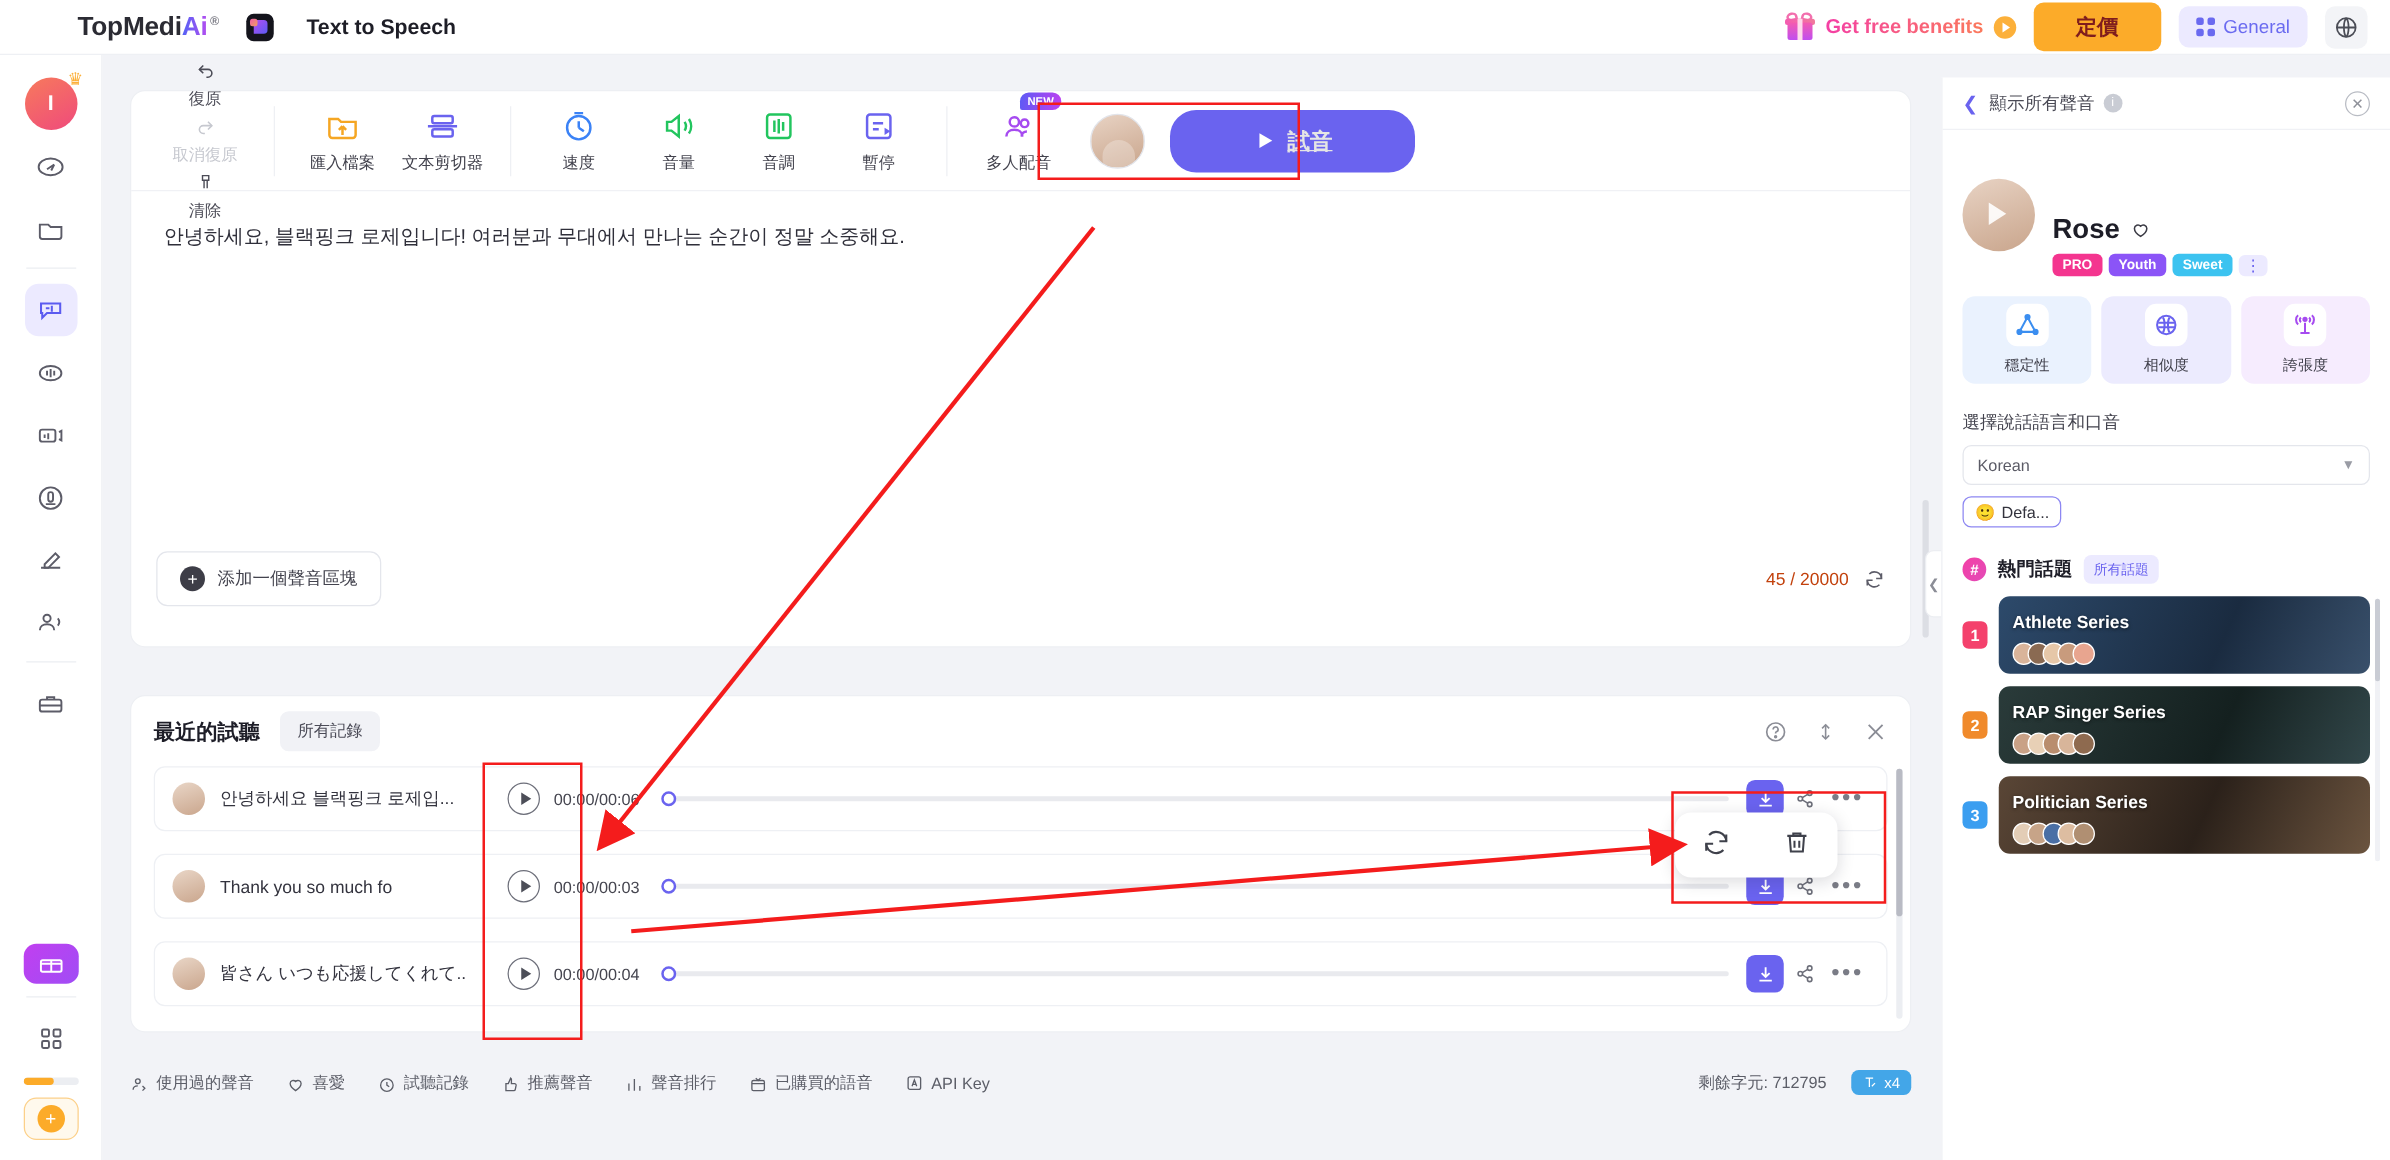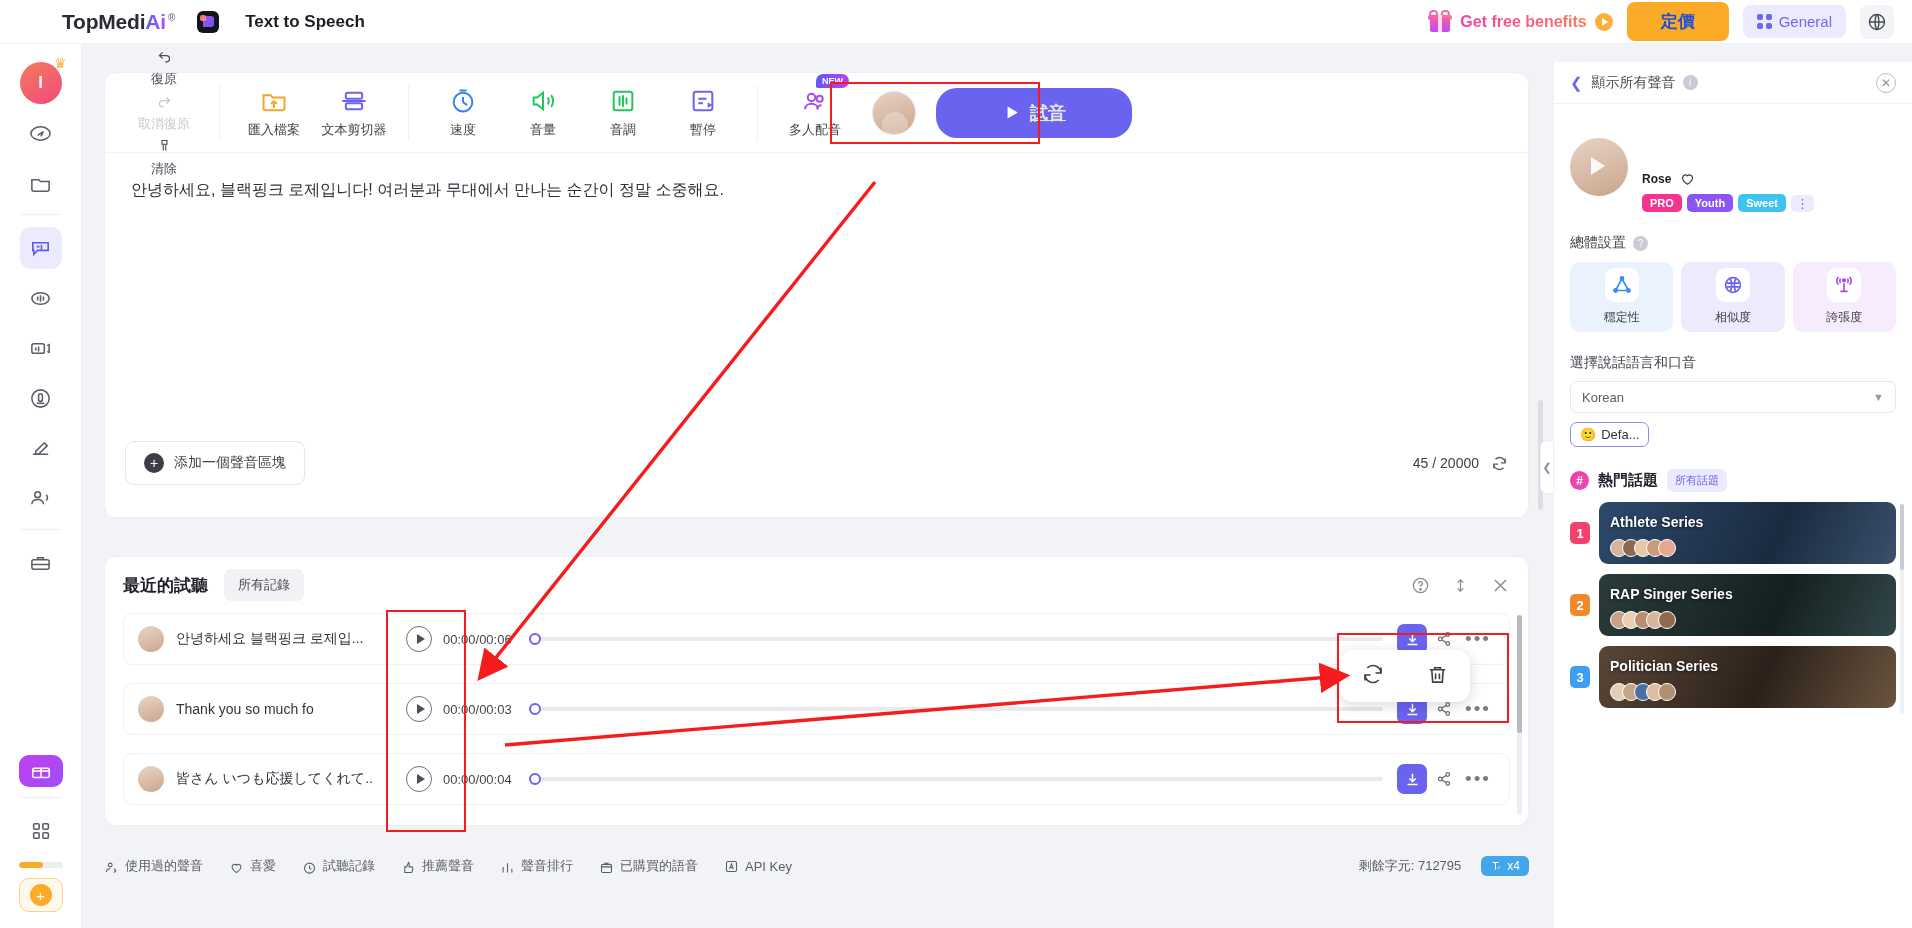--- a/index.html
+++ b/index.html
@@ -46,21 +46,21 @@
   .benefits-label {
     font-size: 16px; font-weight: bold;
     background: linear-gradient(90deg,#f43fa5,#fb7a5c);
     -webkit-background-clip: text; background-clip: text; color: transparent;
   }
   .benefits-arrow { width: 18px; height: 18px; border-radius: 50%; background:#fcb03a;
     display:flex; align-items:center; justify-content:center; }
   .benefits-arrow::after { content:""; width:0; height:0; border-left: 6px solid #fff;
     border-top: 4px solid transparent; border-bottom: 4px solid transparent; margin-left:2px; }
   .btn-pricing {
-    background: #fcab29; color: #1d4ed8; font-size: 17px; font-weight: bold;
+    background: #fcab29; color: #7f1d1d; font-size: 17px; font-weight: bold;
     border: none; border-radius: 8px; padding: 8px 34px; cursor: pointer;
   }
   .btn-general {
     background: #eceaff; color: #6a6af0; font-size: 15px; border: none; border-radius: 8px;
     padding: 8px 14px; display: flex; align-items: center; gap: 7px; cursor: pointer;
   }
   .grid4 { display:grid; grid-template-columns: repeat(2, 6px); grid-template-rows: repeat(2, 6px); gap:3px; }
   .grid4 i { display:block; width:6px; height:6px; border-radius:2px; background:#6a6af0; }
   .btn-globe { width: 34px; height: 34px; border-radius: 8px; background:#f3f4f7;
     display:flex; align-items:center; justify-content:center; border:none; cursor:pointer; }
@@ -119,21 +119,21 @@
   }
   .hl-box { position: absolute; border: 2px solid #f41c1c; pointer-events: none; }
 
   .text-area { padding: 24px 26px; font-size: 16px; color: #2f2f3a; line-height: 1.6;
      height: 276px; overflow:hidden; }
   .editor-foot { display: flex; align-items: center; padding: 0 20px; height: 68px; }
   .btn-addblock { display:flex; align-items:center; gap:10px; border:1px solid #e4e6ec; background:#fff;
      border-radius: 9px; padding: 11px 18px; font-size:14px; color:#43434e; cursor:pointer; }
   .plus-dark { width:20px; height:20px; border-radius:50%; background:#3d3d47; color:#fff; font-size:14px;
      display:flex; align-items:center; justify-content:center; }
-  .counter { margin-left:auto; display:flex; align-items:center; gap:12px; font-size:14px; color:#404040; }
+  .counter { margin-left:auto; display:flex; align-items:center; gap:12px; font-size:14px; color:#c2410c; }
 
   
   .hist-card {
     position: absolute; left: 104px; top: 556px; width: 1425px; height: 270px;
     background:#fff; border-radius: 12px; border:1px solid #edeff3; overflow:hidden;
   }
   .hist-head { height: 56px; display:flex; align-items:center; padding: 0 18px; }
   .hist-title { font-size: 17px; font-weight: bold; color: #1e1e28; }
   .chip-all { margin-left: 16px; background:#f1f2f6; color:#4b4b57; font-size:13px;
      border-radius: 7px; padding: 7px 14px; border:none; cursor:pointer; }
@@ -184,21 +184,21 @@
   .q-ic { width:15px; height:15px; border-radius:50%; background:#c9ccd4; color:#fff; font-size:10px;
      display:inline-flex; align-items:center; justify-content:center; margin-left:7px; }
   .rp-close { margin-left:auto; width:20px;height:20px;border-radius:50%;border:1.4px solid #b9bcc4;
      color:#8e9099; font-size:12px; display:flex;align-items:center;justify-content:center; cursor:pointer; }
   .rp-voice { display:flex; align-items:center; padding: 18px 16px 6px; }
   .rp-av { width: 58px; height:58px; border-radius:50%; background: linear-gradient(160deg,#e8d3c4,#c9a58c);
      position:relative; flex:none; cursor:pointer; }
   .rp-av::after { content:""; position:absolute; left:21px; top:19px; width:0;height:0;
      border-left: 14px solid rgba(255,255,255,.9); border-top: 9px solid transparent; border-bottom: 9px solid transparent; }
   .rp-vmeta { margin-left: 14px; }
-  .rp-vname { font-size: 12px; font-weight: bold; color:#1d1d27; display:flex; align-items:center; gap:8px;margin-top:48px; }
+  .rp-vname { font-size: 22px; font-weight: bold; color:#1d1d27; display:flex; align-items:center; gap:8px;margin-top:48px; }
   .rp-tags { display:flex; align-items:center; gap: 5px; margin-top: 7px; }
   .tag { color:#fff; font-size:11px; font-weight:bold; border-radius:5px; padding: 3px 8px; }
   .tag-more { background:#eceaff; color:#6a63ef; border-radius:5px; padding: 3px 5px; cursor:pointer;
      line-height: 11px; font-size: 13px; }
   .rp-sec-title { font-size:14px; color:#43434e; padding: 16px 16px 0; display:flex; align-items:center; }
   .setting-row { display:flex; gap: 8px; padding: 10px 16px 0; }
   .setting-card { flex:1; height: 70px; border-radius: 10px; display:flex; flex-direction:column;
      align-items:center; justify-content:center; gap:7px; cursor:pointer; }
   .sc-icon { width: 34px; height:34px; border-radius: 9px; background:#fff;
      display:flex; align-items:center; justify-content:center; }
@@ -703,24 +703,20 @@
         </div>
         <div class="rp-tags">
           <span class="tag" style="background:#f4358f">PRO</span>
           <span class="tag" style="background:#8b54f7">Youth</span>
           <span class="tag" style="background:#3cc3f0">Sweet</span>
           <span class="tag-more">⋮</span>
         </div>
       </div>
     </div>
 
-    <div class="rp-sec-title">
-      <span>總體設置</span>
-      <span class="q-ic">?</span>
-    </div>
 
     <div class="setting-row">
       <div class="setting-card" style="background:#eaf2fe">
         <span class="sc-icon">
           <svg width="22" height="22" viewBox="0 0 24 24" fill="none" stroke="#3b8ef0" stroke-width="1.8">
             <path d="M12 5l7 13H5z"></path>
               <circle cx="12" cy="5" r="1.8" fill="#3b8ef0"></circle>
               <circle cx="5" cy="18" r="1.8" fill="#3b8ef0"></circle>
               <circle cx="19" cy="18" r="1.8" fill="#3b8ef0"></circle>
           </svg>

